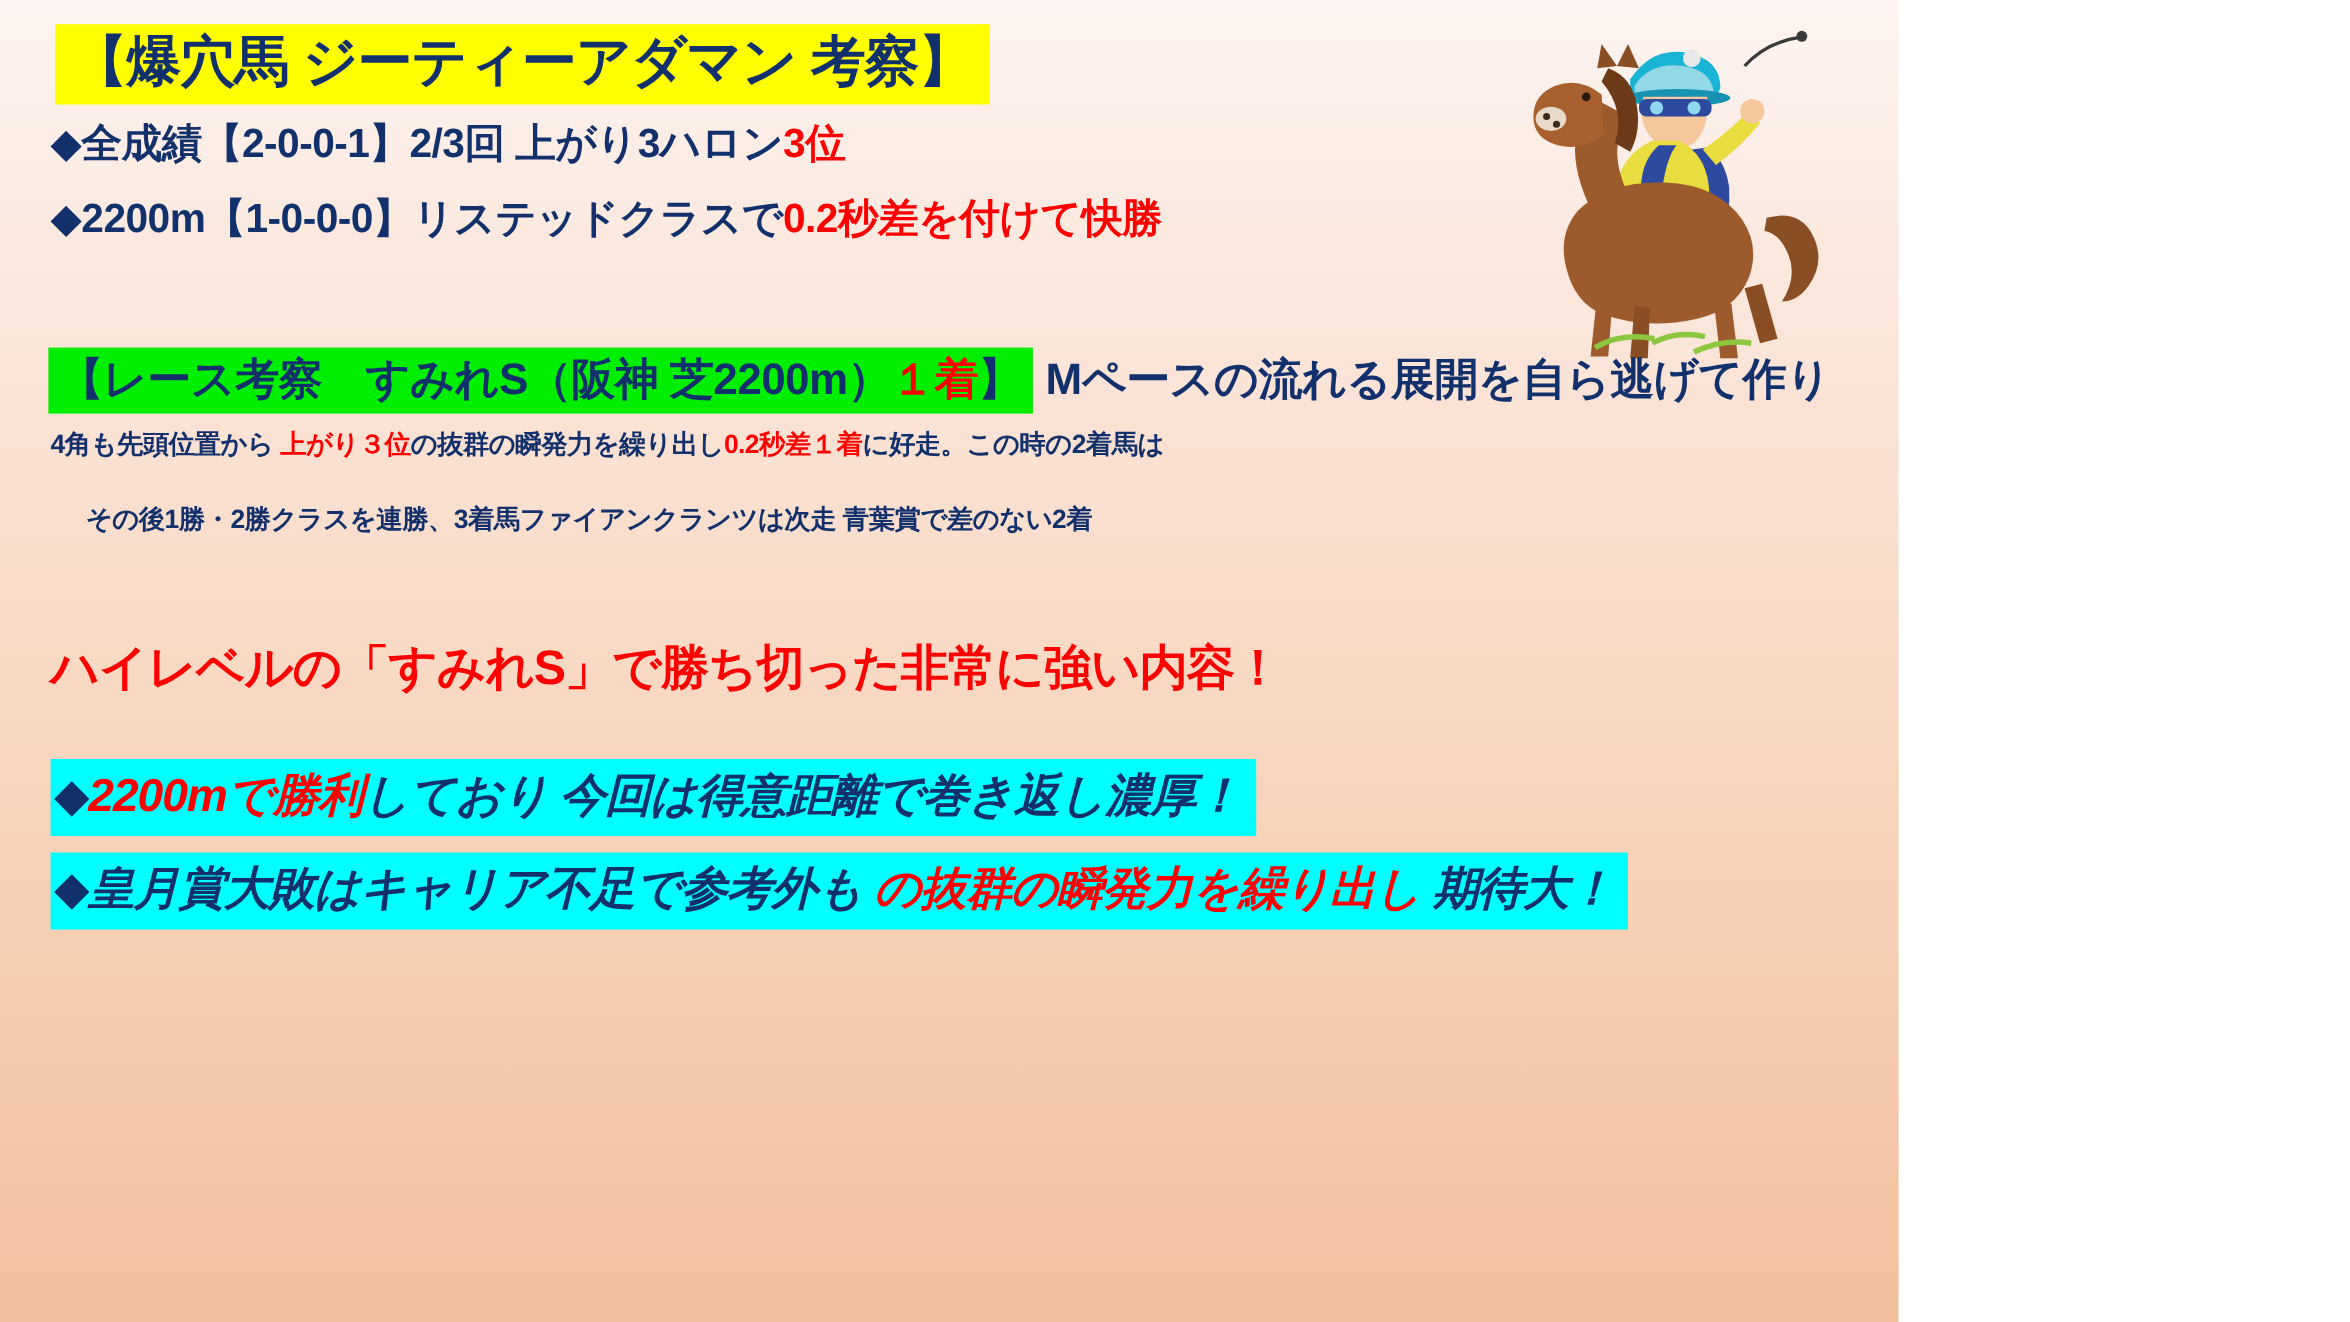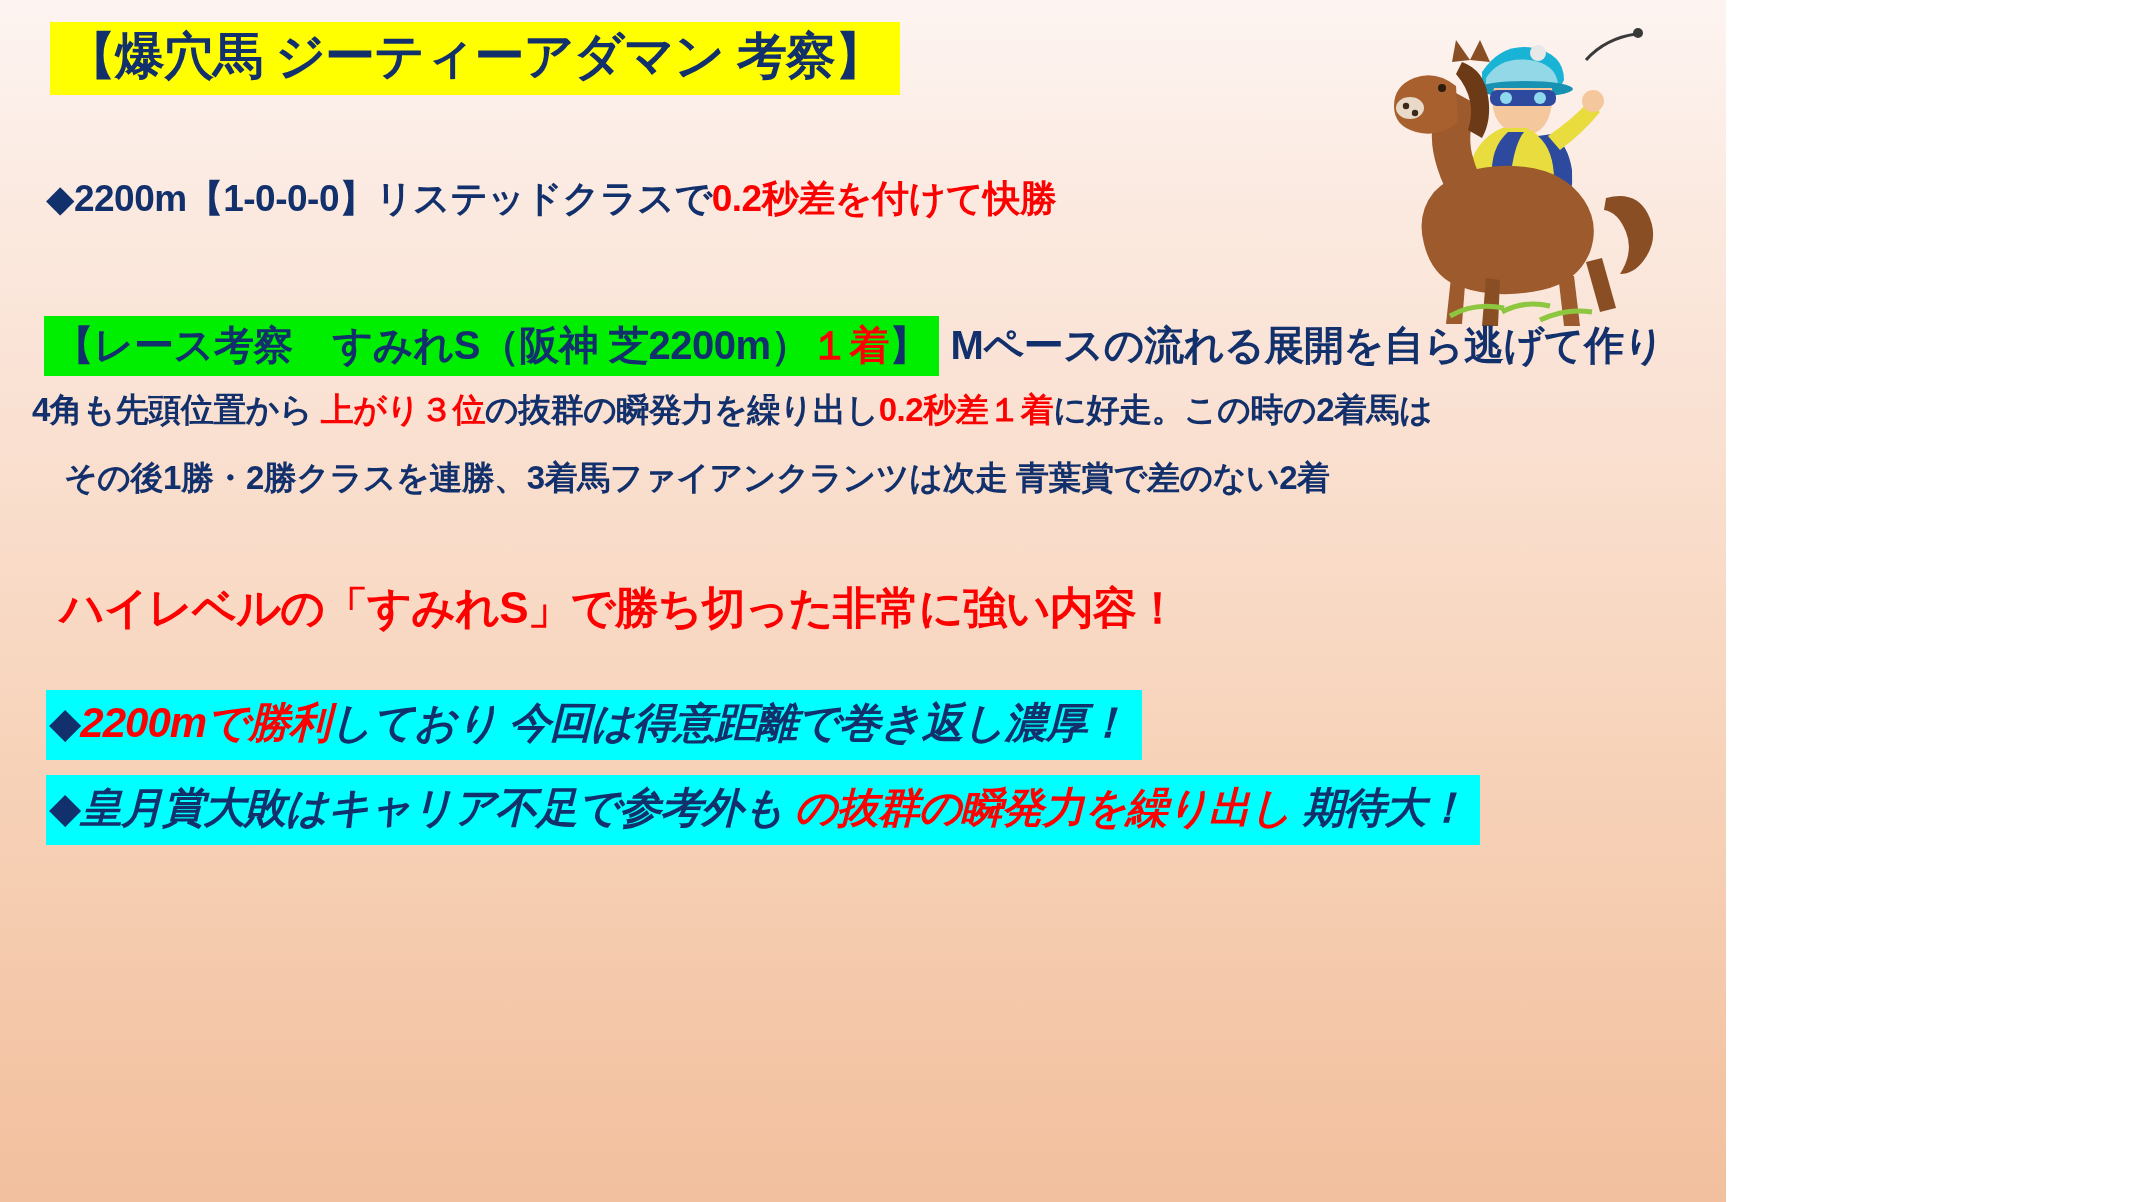--- a/index.html
+++ b/index.html
@@ -77,31 +77,31 @@
     background: #00ee00;
     padding: 7px 10px 9px 10px;
     color: #12306b;
   }
   #race-tail {
     color: #12306b;
     padding-left: 12px;
   }
 
   .para {
-    font-size: 33px;
-    left: 32px;
+    font-size: 24px;
+    left: 46px;
   }
   #para-1 { top: 393px; }
   #para-2 { top: 461px; margin-left: 32px; }
   #para-3 { top: 527px; }
 
   
   #hl-red {
     position: absolute;
-    left: 60px;
+    left: 46px;
     top: 586px;
     font-size: 44px;
     font-weight: bold;
     color: #fd0000;
     letter-spacing: -1px;
     white-space: nowrap;
     line-height: 1;
   }
 
   
@@ -180,20 +180,23 @@
     <path d="M62 252 l-6 56 l16 0 l4 -52 z" fill="#9d5a2c"></path>
     <path d="M96 262 l-4 48 l16 0 l2 -46 z" fill="#8a4e25"></path>
     <path d="M168 258 l6 52 l16 0 l-6 -50 z" fill="#9d5a2c"></path>
     <path d="M196 246 l14 50 l16 -4 l-14 -50 z" fill="#8a4e25"></path>
 
     <path d="M60 300 q24 -14 54 -8" stroke="#8dc63f" stroke-width="5" fill="none"></path>
     <path d="M112 296 q22 -12 48 -6" stroke="#8dc63f" stroke-width="5" fill="none"></path>
     <path d="M150 304 q26 -12 52 -8" stroke="#8dc63f" stroke-width="5" fill="none"></path>
   </svg>
 
+  <div class="line bullet" id="bullet-1">
+    <span class="navy">◆</span><span class="navy">全成績【2-0-0-1】2/3回 上がり3ハロン</span><span class="red">3位</span>
+  </div>
 
   <div class="line bullet" id="bullet-2">
     <span class="navy">◆</span><span class="navy">2200m【1-0-0-0】リステッドクラスで</span><span class="red">0.2秒差を付けて快勝</span>
   </div>
 
 
   <div id="race-row">
     <span id="race-head"><span>【レース考察　すみれS（阪神 芝2200m）</span><span class="red">１着</span><span>】</span></span><span id="race-tail">Mペースの流れる展開を自ら逃げて作り</span>
   </div>
 

